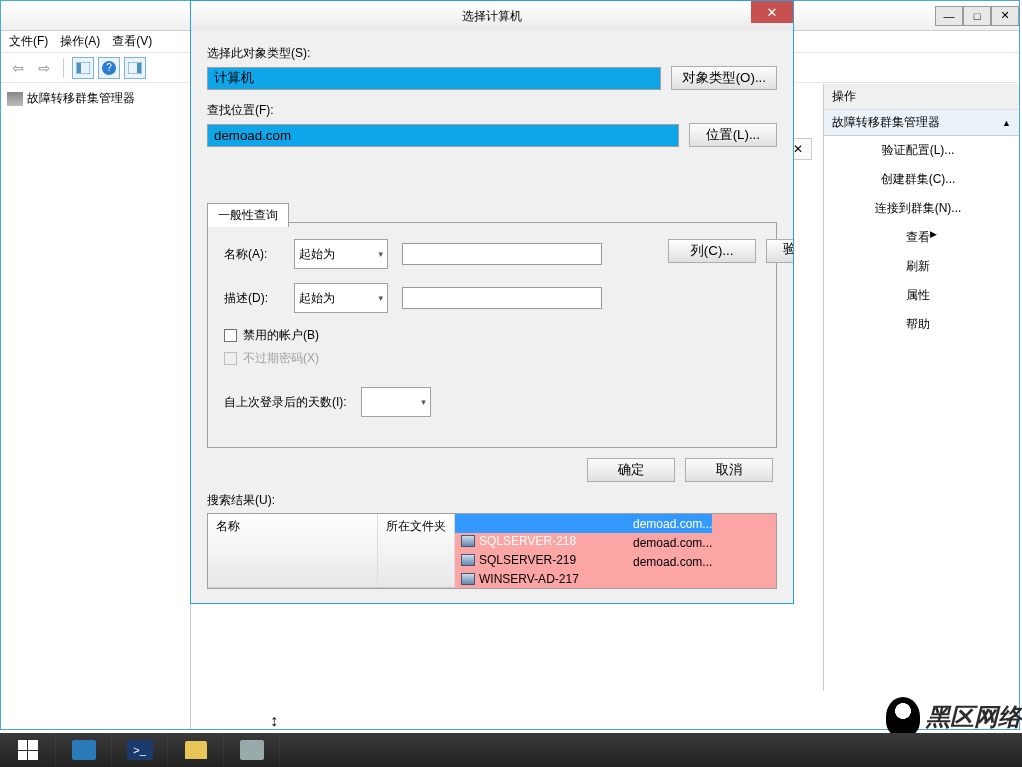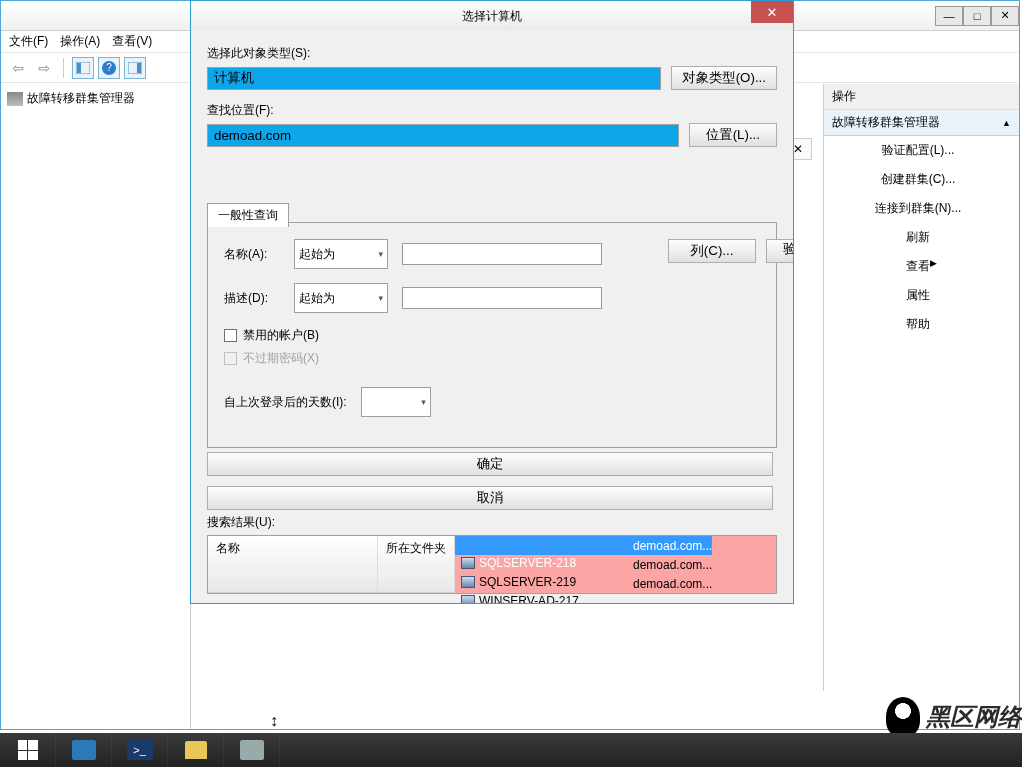--- a/index.html
+++ b/index.html
@@ -243,23 +243,22 @@
 .mag::after {
   content:""; position:absolute;
   width: 8px; height: 3px;
   background: #806020;
   bottom:-2px; right:-4px;
   transform: rotate(40deg);
 }
 
 .dlg-buttons {
   display:flex; justify-content:flex-end; gap: 10px;
-  margin: 4px 0;
+  margin: 10px 0;
   padding-right: 4px;
-  flex-direction: column;
 }
 
 .results-table {
   border: 1px solid #a0a0a0;
   background: #fca5a5;
   flex: 1;
   display:flex; 
 }
 .thead {
   display:flex;
@@ -397,26 +396,26 @@
           <span class="rarrow">▶</span>
         </div>
         <div class="actions-item">
           <span>创建群集(C)...</span>
           <span class="rarrow">▶</span>
         </div>
         <div class="actions-item">
           <span>连接到群集(N)...</span>
           <span class="rarrow">▶</span>
         </div>
+        <div class="actions-item has-sub">
+          <span>查看</span>
+          <span class="rarrow">▶</span>
+        </div>
         <div class="actions-item">
           <span>刷新</span>
-          <span class="rarrow">▶</span>
-        </div>
-        <div class="actions-item has-sub">
-          <span>查看</span>
           <span class="rarrow">▶</span>
         </div>
         <div class="actions-item">
           <span>属性</span>
           <span class="rarrow">▶</span>
         </div>
         <div class="actions-item">
           <span>帮助</span>
           <span class="rarrow">▶</span>
         </div>

